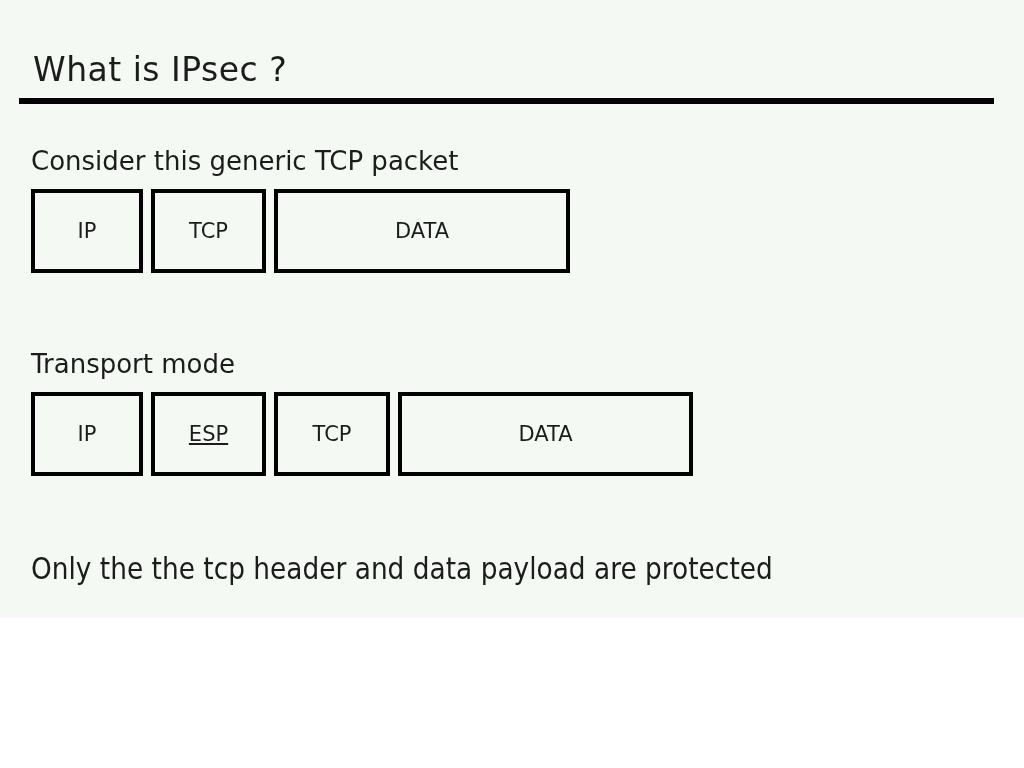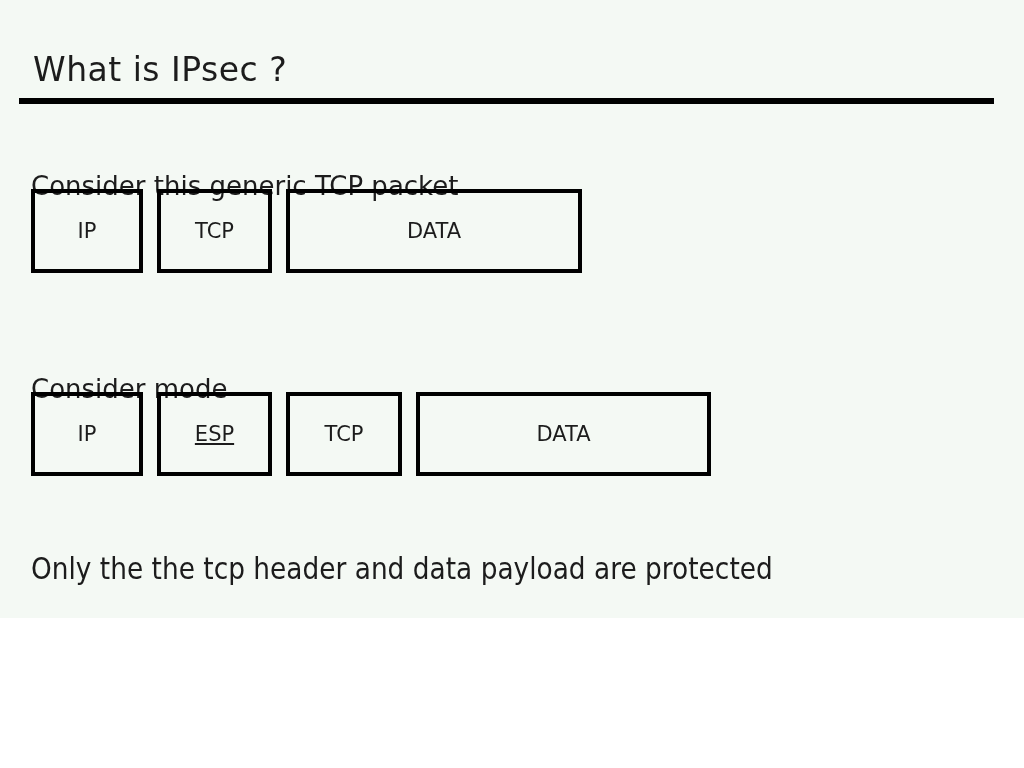--- a/index.html
+++ b/index.html
@@ -14,25 +14,25 @@
     position:absolute; left:33px; top:50px;
     font-size:33px; font-weight:normal; margin:0;
     letter-spacing:0.5px;
     white-space:nowrap;
   }
   .rule {
     position:absolute; left:19px; top:98px;
     width:975px; height:6px;
   }
   .caption {
-    position:absolute; font-size:26px; white-space:nowrap;margin-top:25px;
+    position:absolute; font-size:26px; white-space:nowrap;
   }
   .c1 { left:31px; top:146px; }
   .c2 { left:31px; top:349px; }
-  .row { position:absolute; display:flex; gap:14px; }
+  .row { position:absolute; display:flex; gap:8px; }
   .r1 { left:31px; top:189px; }
   .r2 { left:31px; top:392px; }
   .box {
     height:84px;
     border-style:solid; border-width:4px;
     box-sizing:border-box;
     display:flex; align-items:center; justify-content:center;
     font-size:21px;
     white-space:nowrap;
   }
@@ -67,21 +67,21 @@
       <span>IP</span>
     </div>
     <div class="box w-b" style="border-color: rgb(0, 0, 0);">
       <span>TCP</span>
     </div>
     <div class="box w-c" style="border-color: rgb(0, 0, 0);">
       <span>DATA</span>
     </div>
   </div>
 
-  <div class="caption c2">Consider mode</div>
+  <div class="caption c2">Transport mode</div>
 
   <div class="row r2">
     <div class="box w-a" style="border-color: rgb(0, 0, 0);">
       <span>IP</span>
     </div>
     <div class="box w-b" style="border-color: rgb(0, 0, 0); text-decoration: underline;">
       <span>ESP</span>
     </div>
     <div class="box w-d" style="border-color: rgb(0, 0, 0);">
       <span>TCP</span>

